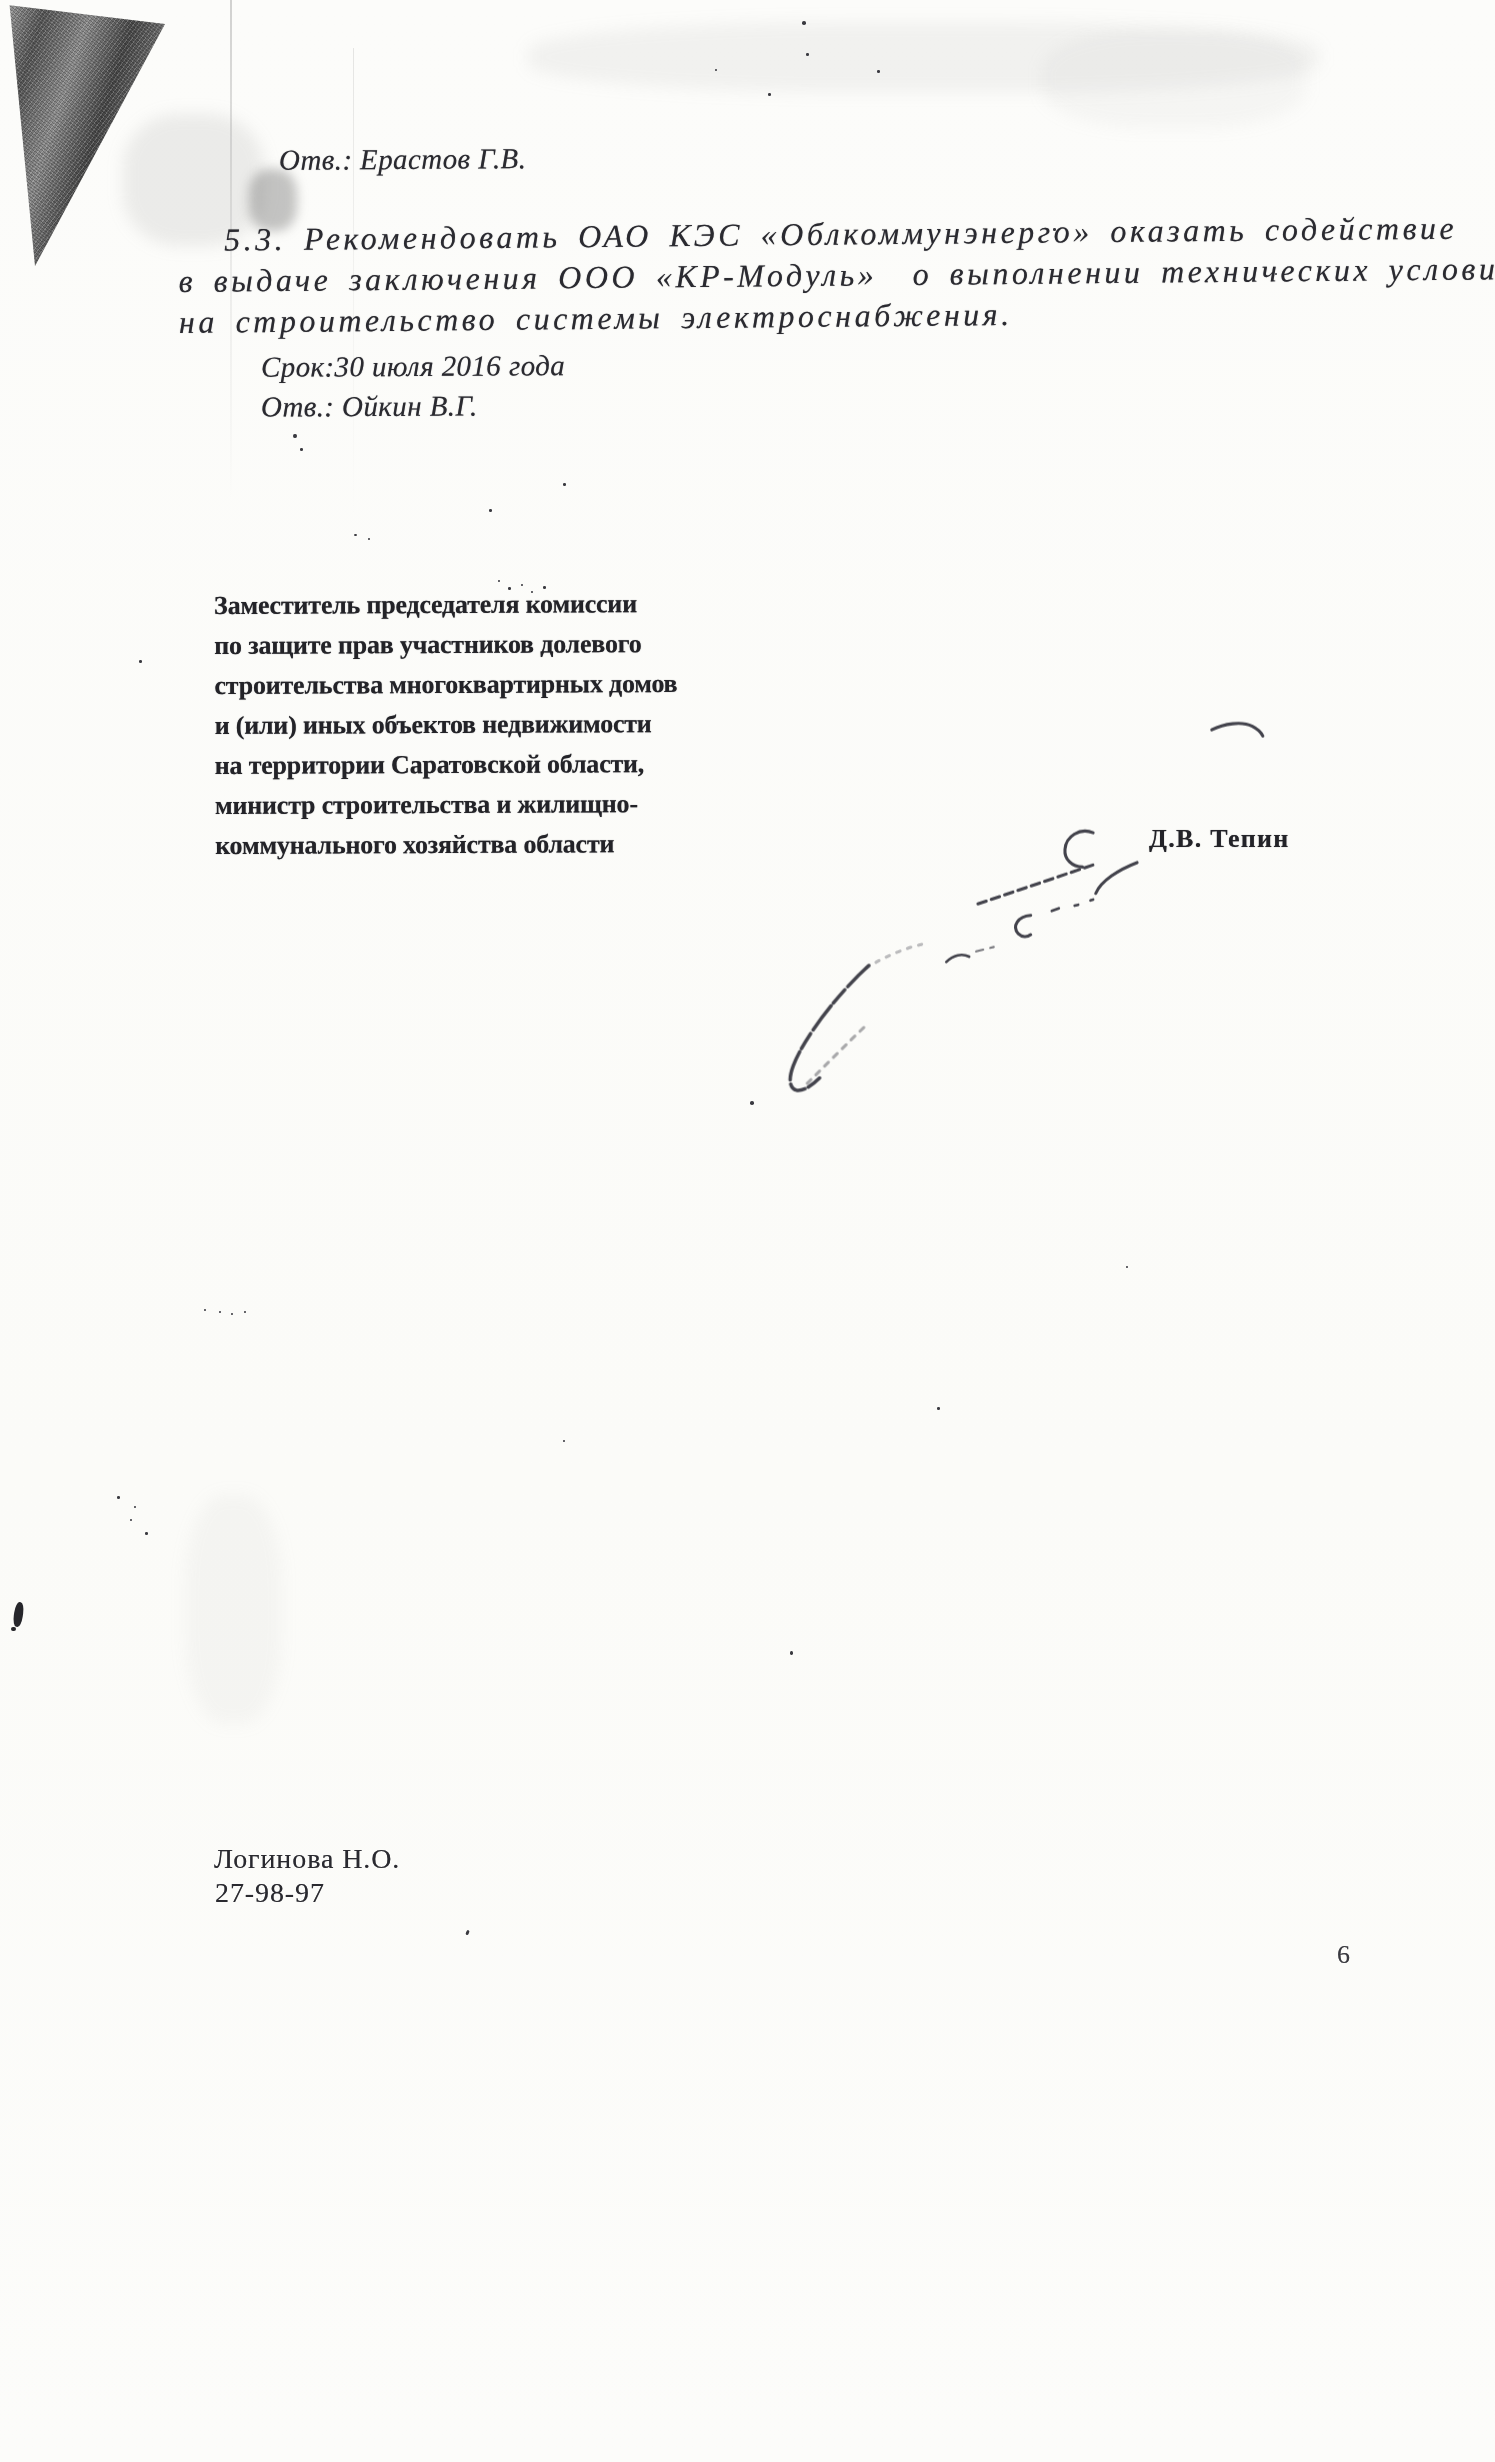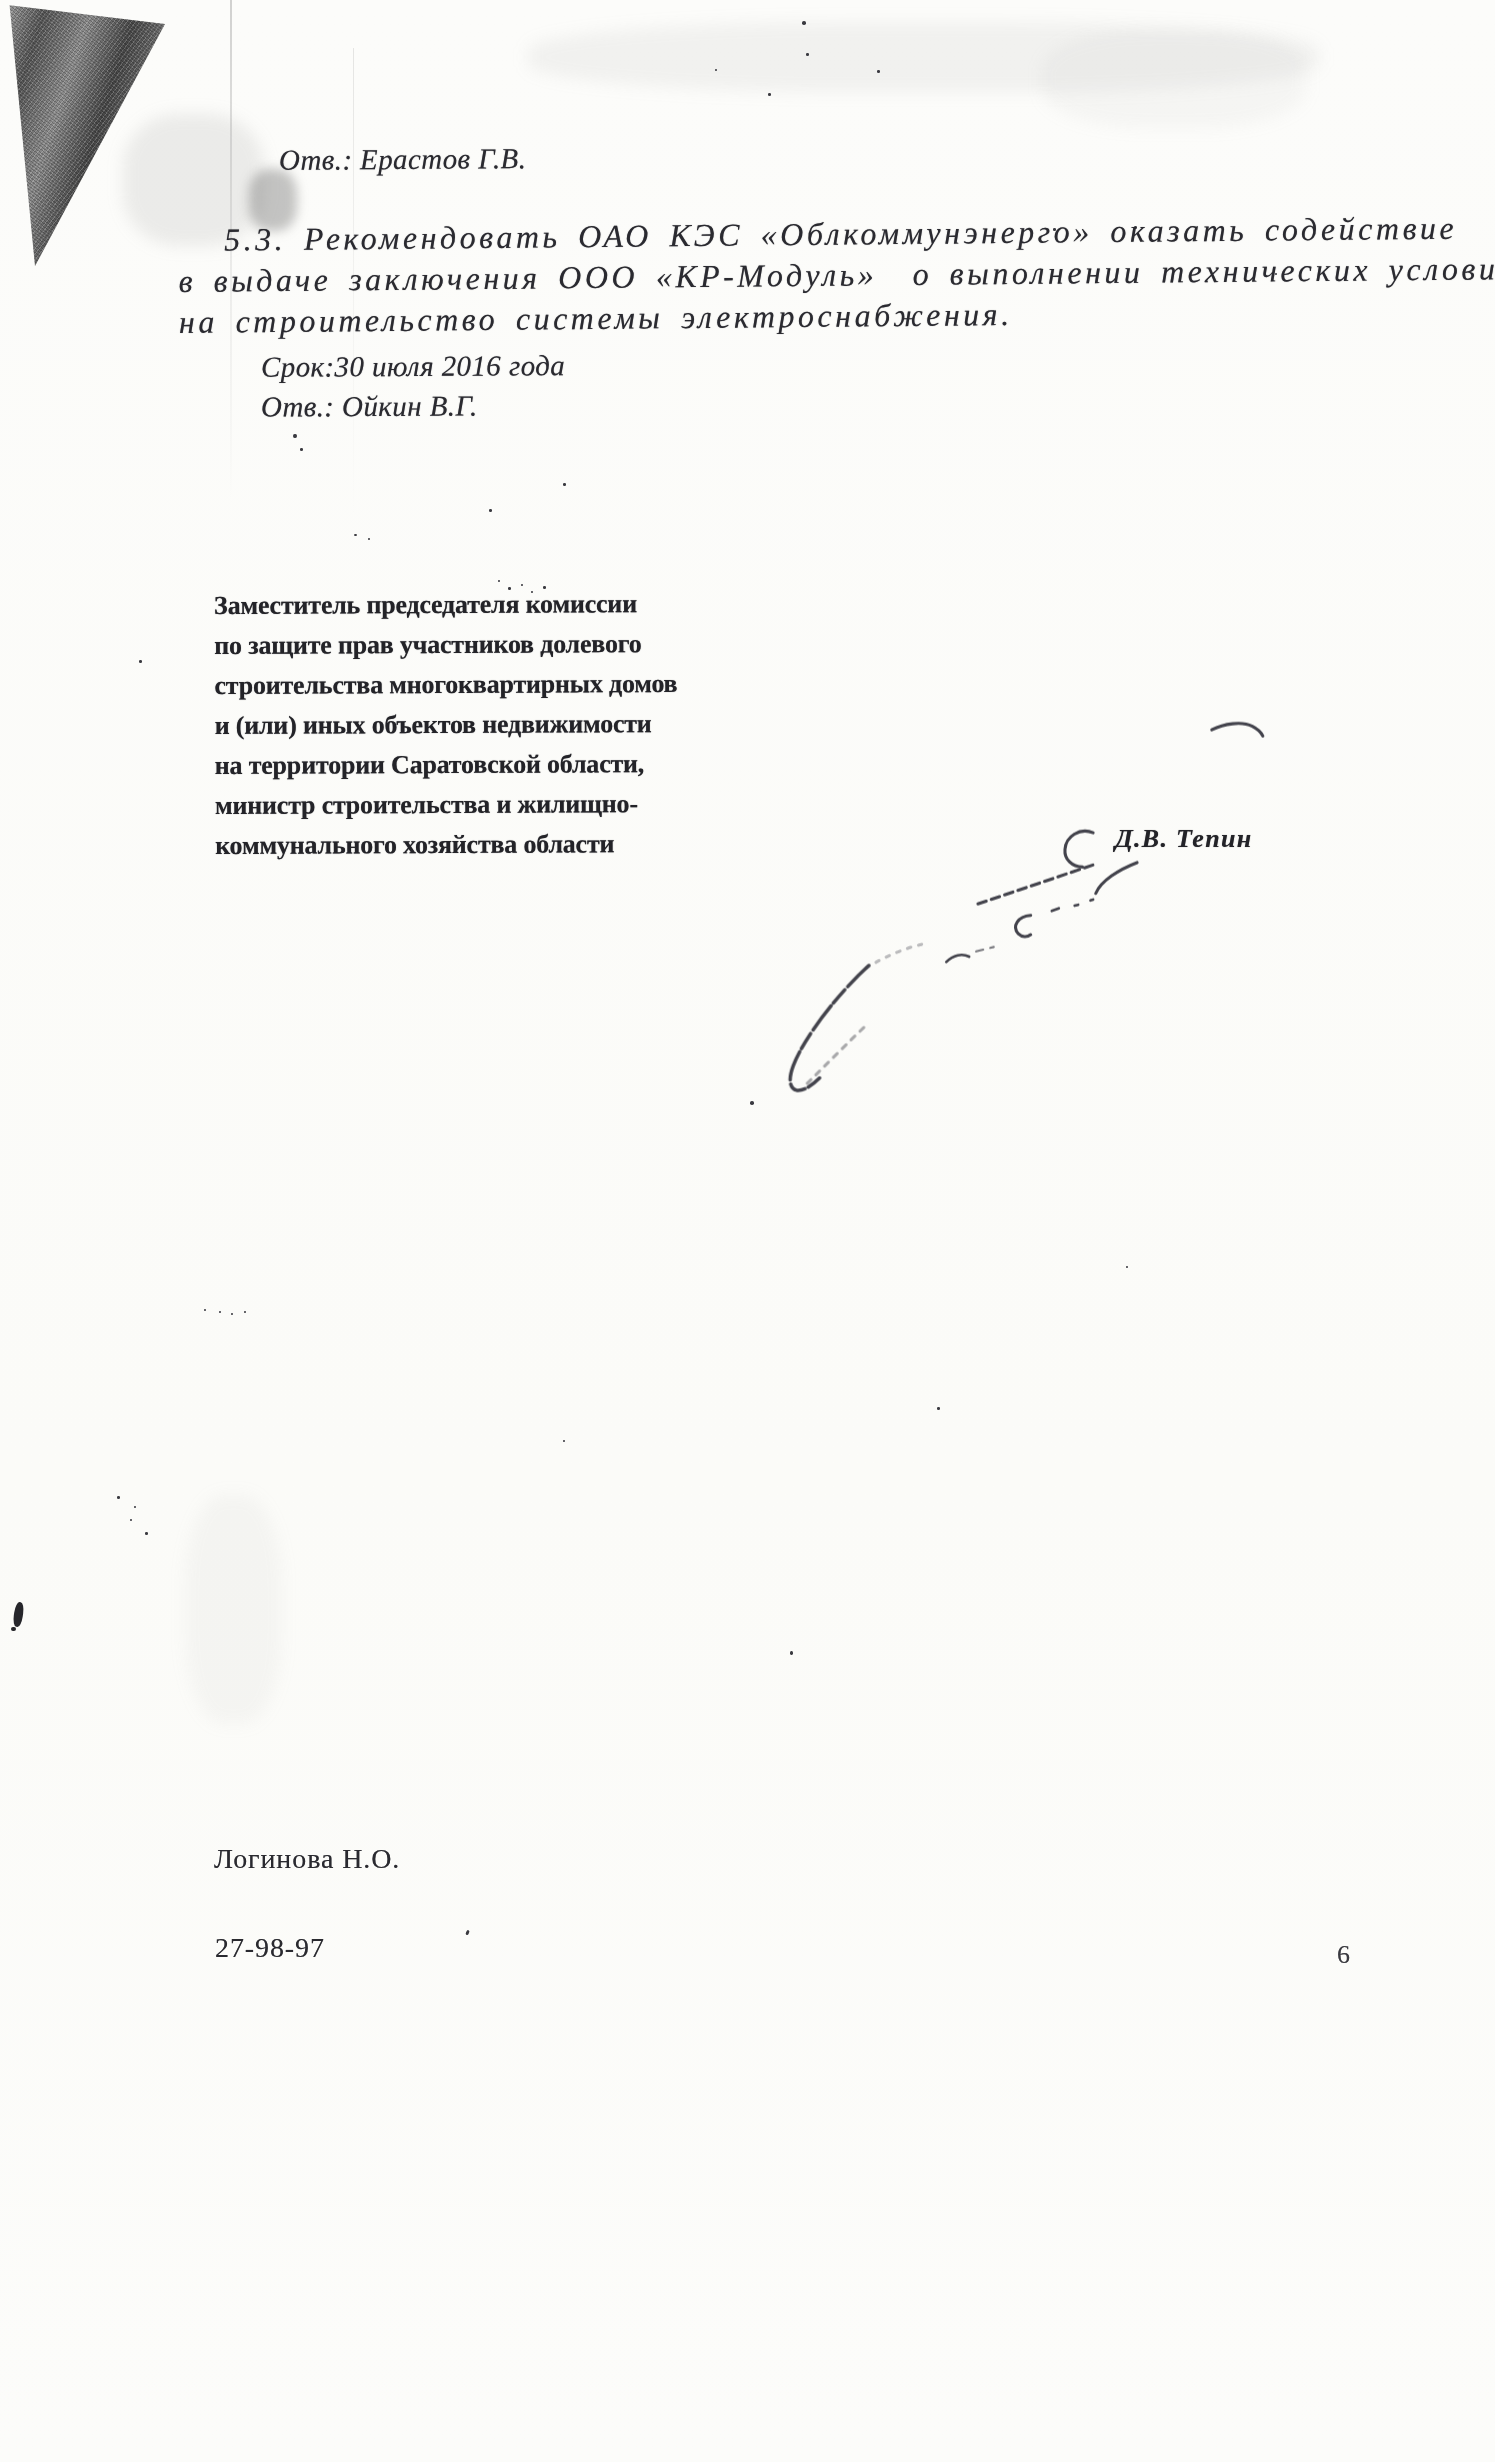--- a/index.html
+++ b/index.html
@@ -114,37 +114,37 @@
   <div class="abs" style="left:214px;top:586px;transform:rotate(-.25deg);transform-origin:left top;">
     <div class="title-line">Заместитель председателя комиссии</div>
     <div class="title-line">по защите прав участников долевого</div>
     <div class="title-line">строительства многоквартирных домов</div>
     <div class="title-line">и (или) иных объектов недвижимости</div>
     <div class="title-line">на территории Саратовской области,</div>
     <div class="title-line">министр строительства и жилищно-</div>
     <div class="title-line">коммунального хозяйства области</div>
   </div>
 
-  <div class="abs bold-name" style="left:1115px;top:824px;font-style:italic;">Д.В. Тепин</div>
+  <div class="abs bold-name" style="left:1149px;top:824px;">Д.В. Тепин</div>
 
   <svg class="abs sig noclick" width="1495" height="2462" viewBox="0 0 1700 2800">
     <g fill="none" stroke="#2e2e38" stroke-width="3.5" stroke-linecap="round" opacity=".9">
       <path d="M1378 830 C1392 823 1412 820 1424 826 C1430 829 1434 833 1436 837"></path>
       <path d="M1243 947 C1228 941 1212 951 1211 966 C1210 977 1219 986 1231 986"></path>
       <path d="M1293 981 C1272 989 1252 1002 1246 1016"></path>
       <path d="M1112 1028 L1245 983" stroke-dasharray="10 6"></path>
       <path d="M1172 1041 C1158 1042 1150 1053 1158 1062 C1162 1066 1168 1066 1172 1063"></path>
       <path d="M1196 1036 L1204 1033 M1222 1030 L1226 1029 M1240 1024 L1243 1023" stroke-width="3"></path>
       <path d="M1076 1094 C1084 1086 1094 1084 1102 1088" stroke-width="3"></path>
       <path d="M1110 1082 L1118 1080 M1126 1078 L1130 1077" stroke-width="2.5" opacity=".7"></path>
       <path d="M988 1098 C955 1128 915 1178 902 1212 C896 1228 898 1238 906 1240 C914 1241 924 1234 932 1226" stroke-width="4" stroke-dasharray="34 5 20 4"></path>
       <path d="M918 1232 C940 1210 965 1185 985 1166" stroke-dasharray="6 8" opacity=".45"></path>
       <path d="M985 1101 C1005 1088 1030 1078 1048 1074" stroke-dasharray="4 9" opacity=".35"></path>
     </g>
   </svg>
 
   <div class="abs plain-line" style="left:214px;top:1843px;text-align:right;">Логинова Н.О.</div>
-  <div class="abs plain-line" style="left:215px;top:1932px;">27-98-97</div>
+  <div class="abs plain-line" style="left:215px;top:1877px;">27-98-97</div>
 
   <div class="abs page-num" style="left:1337px;top:1940px;">6</div>
 
 </div>
 
 
 </body></html>

